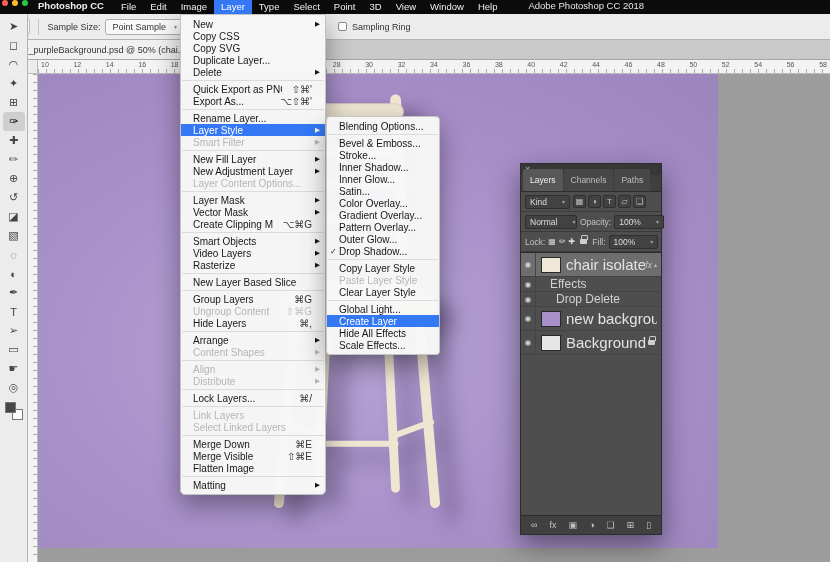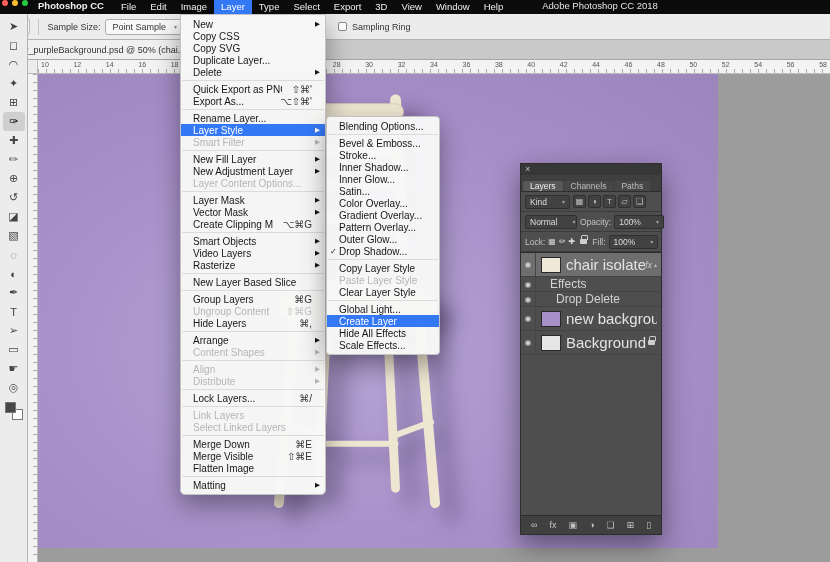--- a/index.html
+++ b/index.html
@@ -10,21 +10,21 @@
   
   .menubar{position:absolute;left:0;top:0;width:830px;height:14px;background:var(--menubar_bg,#0b0b0b);
            color:#f0f0f0;display:flex;align-items:flex-start;font-size:9.5px;z-index:400;padding:0 2px}
   .traffic{display:flex;gap:4px;margin-right:10px;align-items:center}
   .dot{width:6px;height:6px;border-radius:50%}
   .dot.red{background:var(--traffic_red,#ff5f57)} .dot.yellow{background:var(--traffic_yellow,#febc2e)} .dot.green{background:var(--traffic_green,#28c840)}
   .appname{font-weight:bold;margin-right:10px}
   .menus{display:flex}
   .mb-item{padding:0 7px;height:14px;line-height:14px;white-space:nowrap}
   .mb-item.active{background:var(--accent,#3478f6);color:#fff}
-  .wtitle{margin-left:32px;color:#e6e6e6;white-space:nowrap}
+  .wtitle{margin-left:24px;color:#e6e6e6;white-space:nowrap}
 
   
   .options-bar{position:absolute;left:0;top:14px;width:830px;height:26px;background:#ececec;
                border-bottom:1px solid #b3b3b3;display:flex;align-items:center;padding:4px 6px;z-index:5;color:#333}
   .tool-preview{display:flex;align-items:center;gap:3px;border:1px solid #b8b8b8;background:#f7f7f7;border-radius:3px;padding:2px 4px;font-size:10px}
   .dd{font-size:6px;color:#888;line-height:1}
   .vsep{width:1px;height:16px;background:#c6c6c6;margin:0 8px}
   .opt-label{font-size:9px}
   .opt-select{display:flex;align-items:center;gap:8px;border:1px solid #adadad;background:#f8f8f8;border-radius:3px;
               padding:2px 6px;margin-left:5px;font-size:9px}
@@ -84,21 +84,21 @@
   .mi.disabled .mi-short{color:#c2c2c2}
   .sep{height:1px;background:#dbdbdb;margin:2px 1px}
 
   
   .layers-panel{position:absolute;left:520px;top:163px;width:142px;height:372px;background:var(--panel_bg,#4e4e4e);
         border:1px solid #2d2d2d;box-shadow:0 10px 26px rgba(0,0,0,.45);z-index:150;display:flex;flex-direction:column;
         color:#d8d8d8;font-size:8.5px}
   .panel-titlebar{height:11px;background:#373737;display:flex;align-items:center;padding:0 4px;flex:none}
   .panel-close{color:#c0c0c0;font-size:9px;line-height:9px}
   .panel-tabs{height:17px;background:#3f3f3f;display:flex;align-items:flex-end;padding-left:2px;gap:1px;flex:none;border-bottom:1px solid #2d2d2d}
-  .ptab{padding:0 7px;background:#474747;color:#bdbdbd;border-radius:2px 2px 0 0}
+  .ptab{padding:6px 7px;background:#474747;color:#bdbdbd;border-radius:2px 2px 0 0}
   .ptab.active{background:#585858;color:#efefef}
   .prow{height:20px;display:flex;align-items:center;padding:0 4px;gap:3px;border-bottom:1px solid #3a3a3a;flex:none}
   .pselect{display:flex;align-items:center;gap:15px;background:#424242;border:1px solid #2f2f2f;border-radius:2px;padding:1px 4px;color:#ddd}
   .pselect .dd{color:#9f9f9f}
   .ficon{width:13px;height:13px;display:flex;align-items:center;justify-content:center;background:#424242;
          border:1px solid #2f2f2f;border-radius:2px;color:#c6c6c6;font-size:8px;flex:none}
   .plabel{color:#c4c4c4}
   .panel-rows{flex:1 1 auto;overflow:hidden;border-top:1px solid #2d2d2d}
   .lrow{display:flex;align-items:center;height:24px;border-bottom:1px solid #444;padding-right:4px}
   .lrow.selected{background:#6e6e6e}
@@ -132,21 +132,21 @@
   </span>
   <span class="appname">Photoshop CC</span>
   <span class="menus">
 
   <span class="mb-item">File</span>
       <span class="mb-item">Edit</span>
       <span class="mb-item">Image</span>
       <span class="mb-item active">Layer</span>
       <span class="mb-item">Type</span>
       <span class="mb-item">Select</span>
-      <span class="mb-item">Export</span>
+      <span class="mb-item">Point</span>
       <span class="mb-item">3D</span>
       <span class="mb-item">View</span>
       <span class="mb-item">Window</span>
       <span class="mb-item">Help</span>
     </span>
   <span class="wtitle">Adobe Photoshop CC 2018</span>
 </div>
 
 <div class="options-bar">
   <span class="tool-preview">

